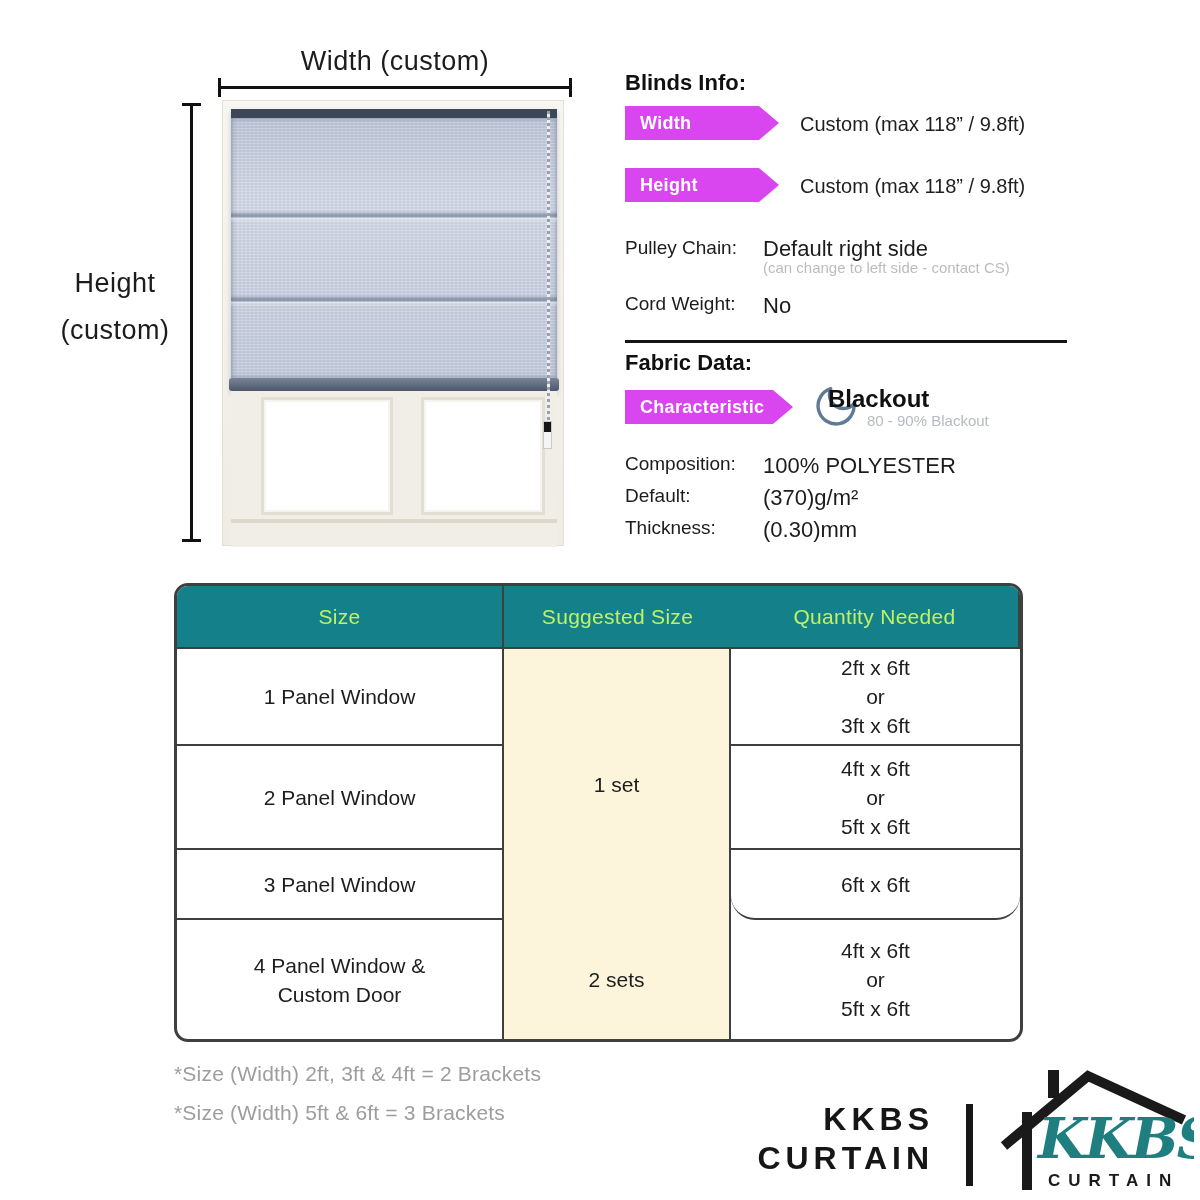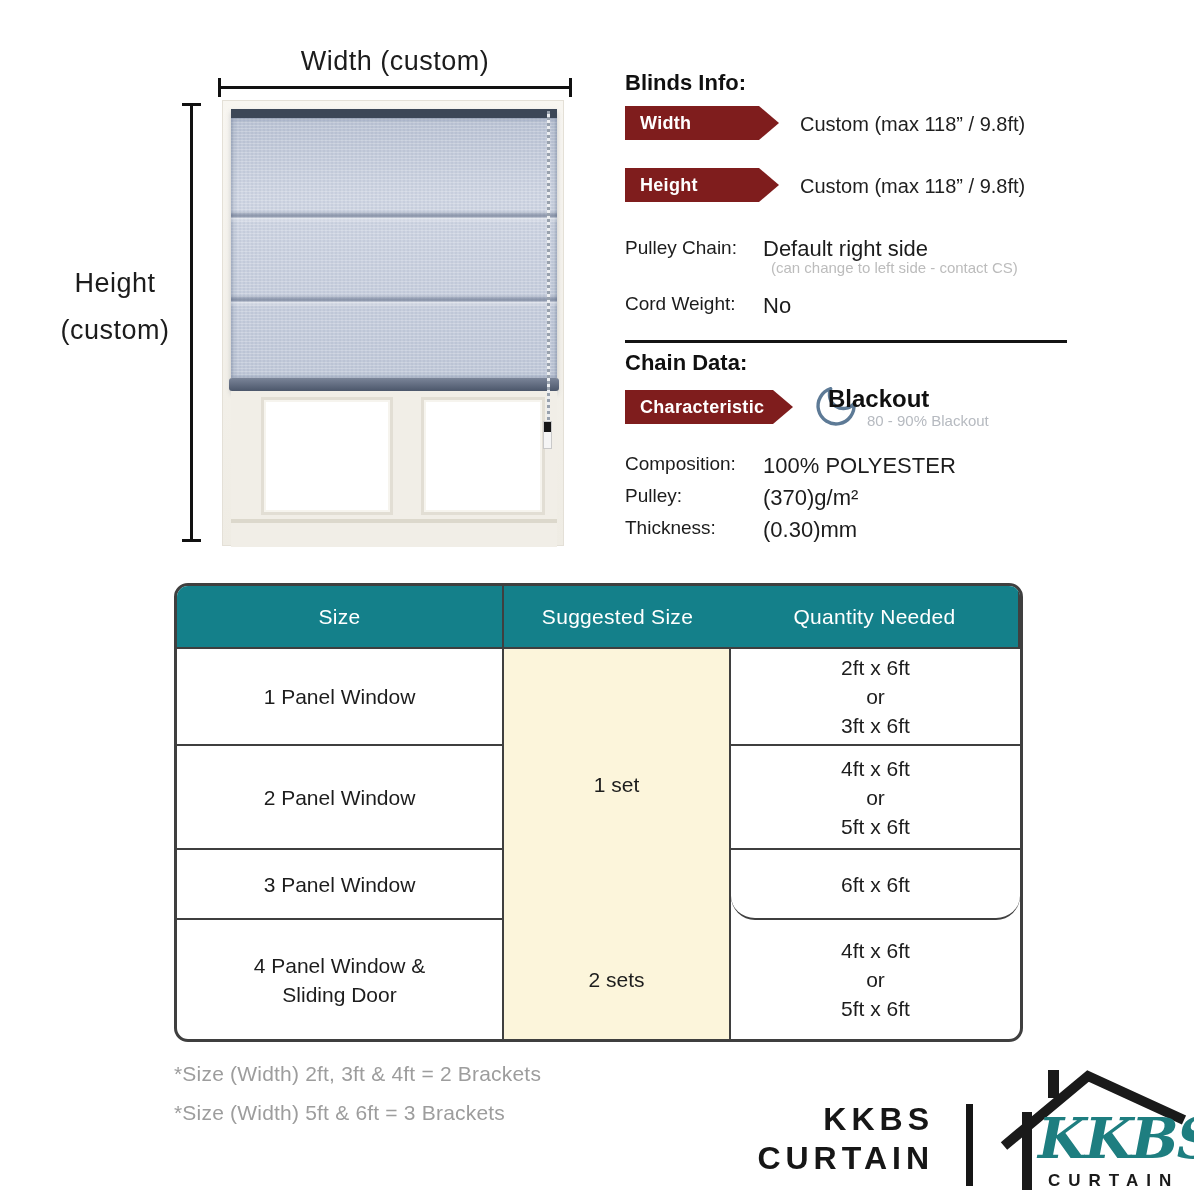--- a/index.html
+++ b/index.html
@@ -39,39 +39,39 @@
   .pane.left{left:30px;width:132px;}
   .pane.right{left:190px;width:124px;}
   .sill{position:absolute;left:0;right:0;top:128px;height:4px;background:#dcd8cc;}
   .chain{position:absolute;left:324px;top:10px;width:3px;height:310px;z-index:5;
     background:repeating-linear-gradient(to bottom,#98a1ad 0 3px,#eceef1 3px 6px);}
   .chain-weight{position:absolute;left:320px;top:320px;width:9px;height:28px;z-index:5;
     background:linear-gradient(#161616 0 38%,#f5f5f5 38% 100%);border:1px solid #c9c9c9;box-sizing:border-box;}
 
   
   .section-title{position:absolute;font-size:22px;font-weight:700;color:#101010;}
-  .badge{position:absolute;height:34px;background:#7f1d1d;color:#fff;display:flex;align-items:center;
+  .badge{position:absolute;height:34px;background:#d946ef;color:#fff;display:flex;align-items:center;
          padding-left:15px;box-sizing:border-box;font-size:18px;font-weight:600;letter-spacing:.3px;
          clip-path:polygon(0 0, calc(100% - 20px) 0, 100% 50%, calc(100% - 20px) 100%, 0 100%);}
   .info-value{position:absolute;font-size:20px;color:#1f1f1f;}
   .kv-label{position:absolute;left:625px;font-size:19px;color:#1c1c1c;}
   .kv-value{position:absolute;left:763px;font-size:22px;color:#1c1c1c;}
   .kv-note{position:absolute;left:763px;font-size:15px;color:#bcbcbc;}
   .divider{position:absolute;left:625px;width:442px;height:3px;background:#141414;}
   .moon-wrap{position:absolute;left:812px;top:382px;width:48px;height:48px;}
   .char-value{position:absolute;left:828px;top:385px;font-size:24px;font-weight:700;color:#101010;}
   .char-note{position:absolute;left:867px;top:412px;font-size:15px;color:#b6bac0;}
 
   
   .spec-table{position:absolute;left:174px;top:583px;width:849px;height:459px;box-sizing:border-box;
     display:grid;grid-template-columns:327px 227px 1fr;grid-template-rows:63px 97px 104px 70px 1fr;
     border:3px solid #3f3f3f;border-radius:14px;overflow:hidden;background:#fff;}
   .cell{display:flex;flex-direction:column;align-items:center;justify-content:center;
         font-size:21px;color:#1d1d1d;line-height:29px;text-align:center;box-sizing:border-box;}
-  .th{background:#14808A;color:#ffffff;font-weight:500;border-bottom:2px solid #3f3f3f;letter-spacing:.3px;}
+  .th{background:#14808A;color:#bef264;font-weight:500;border-bottom:2px solid #3f3f3f;letter-spacing:.3px;}
   .br{border-right:2px solid #3f3f3f;}
   .bb{border-bottom:2px solid #3f3f3f;}
   .cream{background:#FCF5DB;}
   .qty-merged{grid-column:2;grid-row:2/5;}
   .qty-r4{grid-column:2;grid-row:5;}
   .col3{grid-column:3;}
 
   
   .note{position:absolute;left:174px;font-size:21px;color:#9d9d9d;letter-spacing:.2px;}
   .brand-text{position:absolute;left:700px;top:1100px;width:234px;text-align:right;
@@ -113,37 +113,37 @@
     <div class="chain-weight"></div>
   </div>
 
   <div class="section-title" style="left:625px;top:70px;">Blinds Info:</div>
   <div class="badge" style="left:625px;top:106px;width:154px;">Width</div>
   <div class="info-value" style="left:800px;top:113px;">Custom (max 118” / 9.8ft)</div>
   <div class="badge" style="left:625px;top:168px;width:154px;">Height</div>
   <div class="info-value" style="left:800px;top:175px;">Custom (max 118” / 9.8ft)</div>
   <div class="kv-label" style="top:237px;">Pulley Chain:</div>
   <div class="kv-value" style="top:236px;">Default right side</div>
-  <div class="kv-note" style="top:259px;margin-left:8px;">(can change to left side - contact CS)</div>
+  <div class="kv-note" style="top:259px;">(can change to left side - contact CS)</div>
   <div class="kv-label" style="top:293px;">Cord Weight:</div>
   <div class="kv-value" style="top:293px;">No</div>
   <div class="divider" style="top:340px;"></div>
 
-  <div class="section-title" style="left:625px;top:350px;">Chain Data:</div>
+  <div class="section-title" style="left:625px;top:350px;">Fabric Data:</div>
   <div class="badge" style="left:625px;top:390px;width:168px;">Characteristic</div>
   <div class="moon-wrap">
     <svg viewBox="0 0 24 24" width="48" height="48">
       <path d="M21 12.79A9 9 0 1 1 11.21 3 7 7 0 0 0 21 12.79z" fill="none" stroke="#5d7a96" stroke-width="1.7" stroke-linejoin="round" stroke-linecap="round" transform="rotate(-12 12 12)"></path>
     </svg>
   </div>
   <div class="char-value">Blackout</div>
   <div class="char-note">80 - 90% Blackout</div>
   <div class="kv-label" style="top:453px;">Composition:</div>
   <div class="kv-value" style="top:453px;">100% POLYESTER</div>
-  <div class="kv-label" style="top:485px;">Pulley:</div>
+  <div class="kv-label" style="top:485px;">Default:</div>
   <div class="kv-value" style="top:485px;">(370)g/m²</div>
   <div class="kv-label" style="top:517px;">Thickness:</div>
   <div class="kv-value" style="top:517px;">(0.30)mm</div>
 
   <div class="spec-table">
     <div class="cell th br">Size</div>
     <div class="cell th">Suggested Size</div>
     <div class="cell th br">Quantity Needed</div>
 
     <div class="cell br bb">1 Panel Window</div>
@@ -161,21 +161,21 @@
       <div>5ft x 6ft</div>
     </div>
 
     <div class="cell br bb" style="grid-row:4;grid-column:1;">3 Panel Window</div>
     <div class="cell bb col3" style="grid-row:4;border-radius:24px;">
       <div>6ft x 6ft</div>
     </div>
 
     <div class="cell br" style="grid-row:5;grid-column:1;">
       <div>4 Panel Window &amp;</div>
-      <div>Sliding Door</div>
+      <div>Custom Door</div>
     </div>
     <div class="cell cream br qty-r4">2 sets</div>
     <div class="cell col3" style="grid-row:5;">
       <div>4ft x 6ft</div>
       <div>or</div>
       <div>5ft x 6ft</div>
     </div>
   </div>
 
   <div class="note" style="top:1062px;">*Size (Width) 2ft, 3ft &amp; 4ft = 2 Brackets</div>

